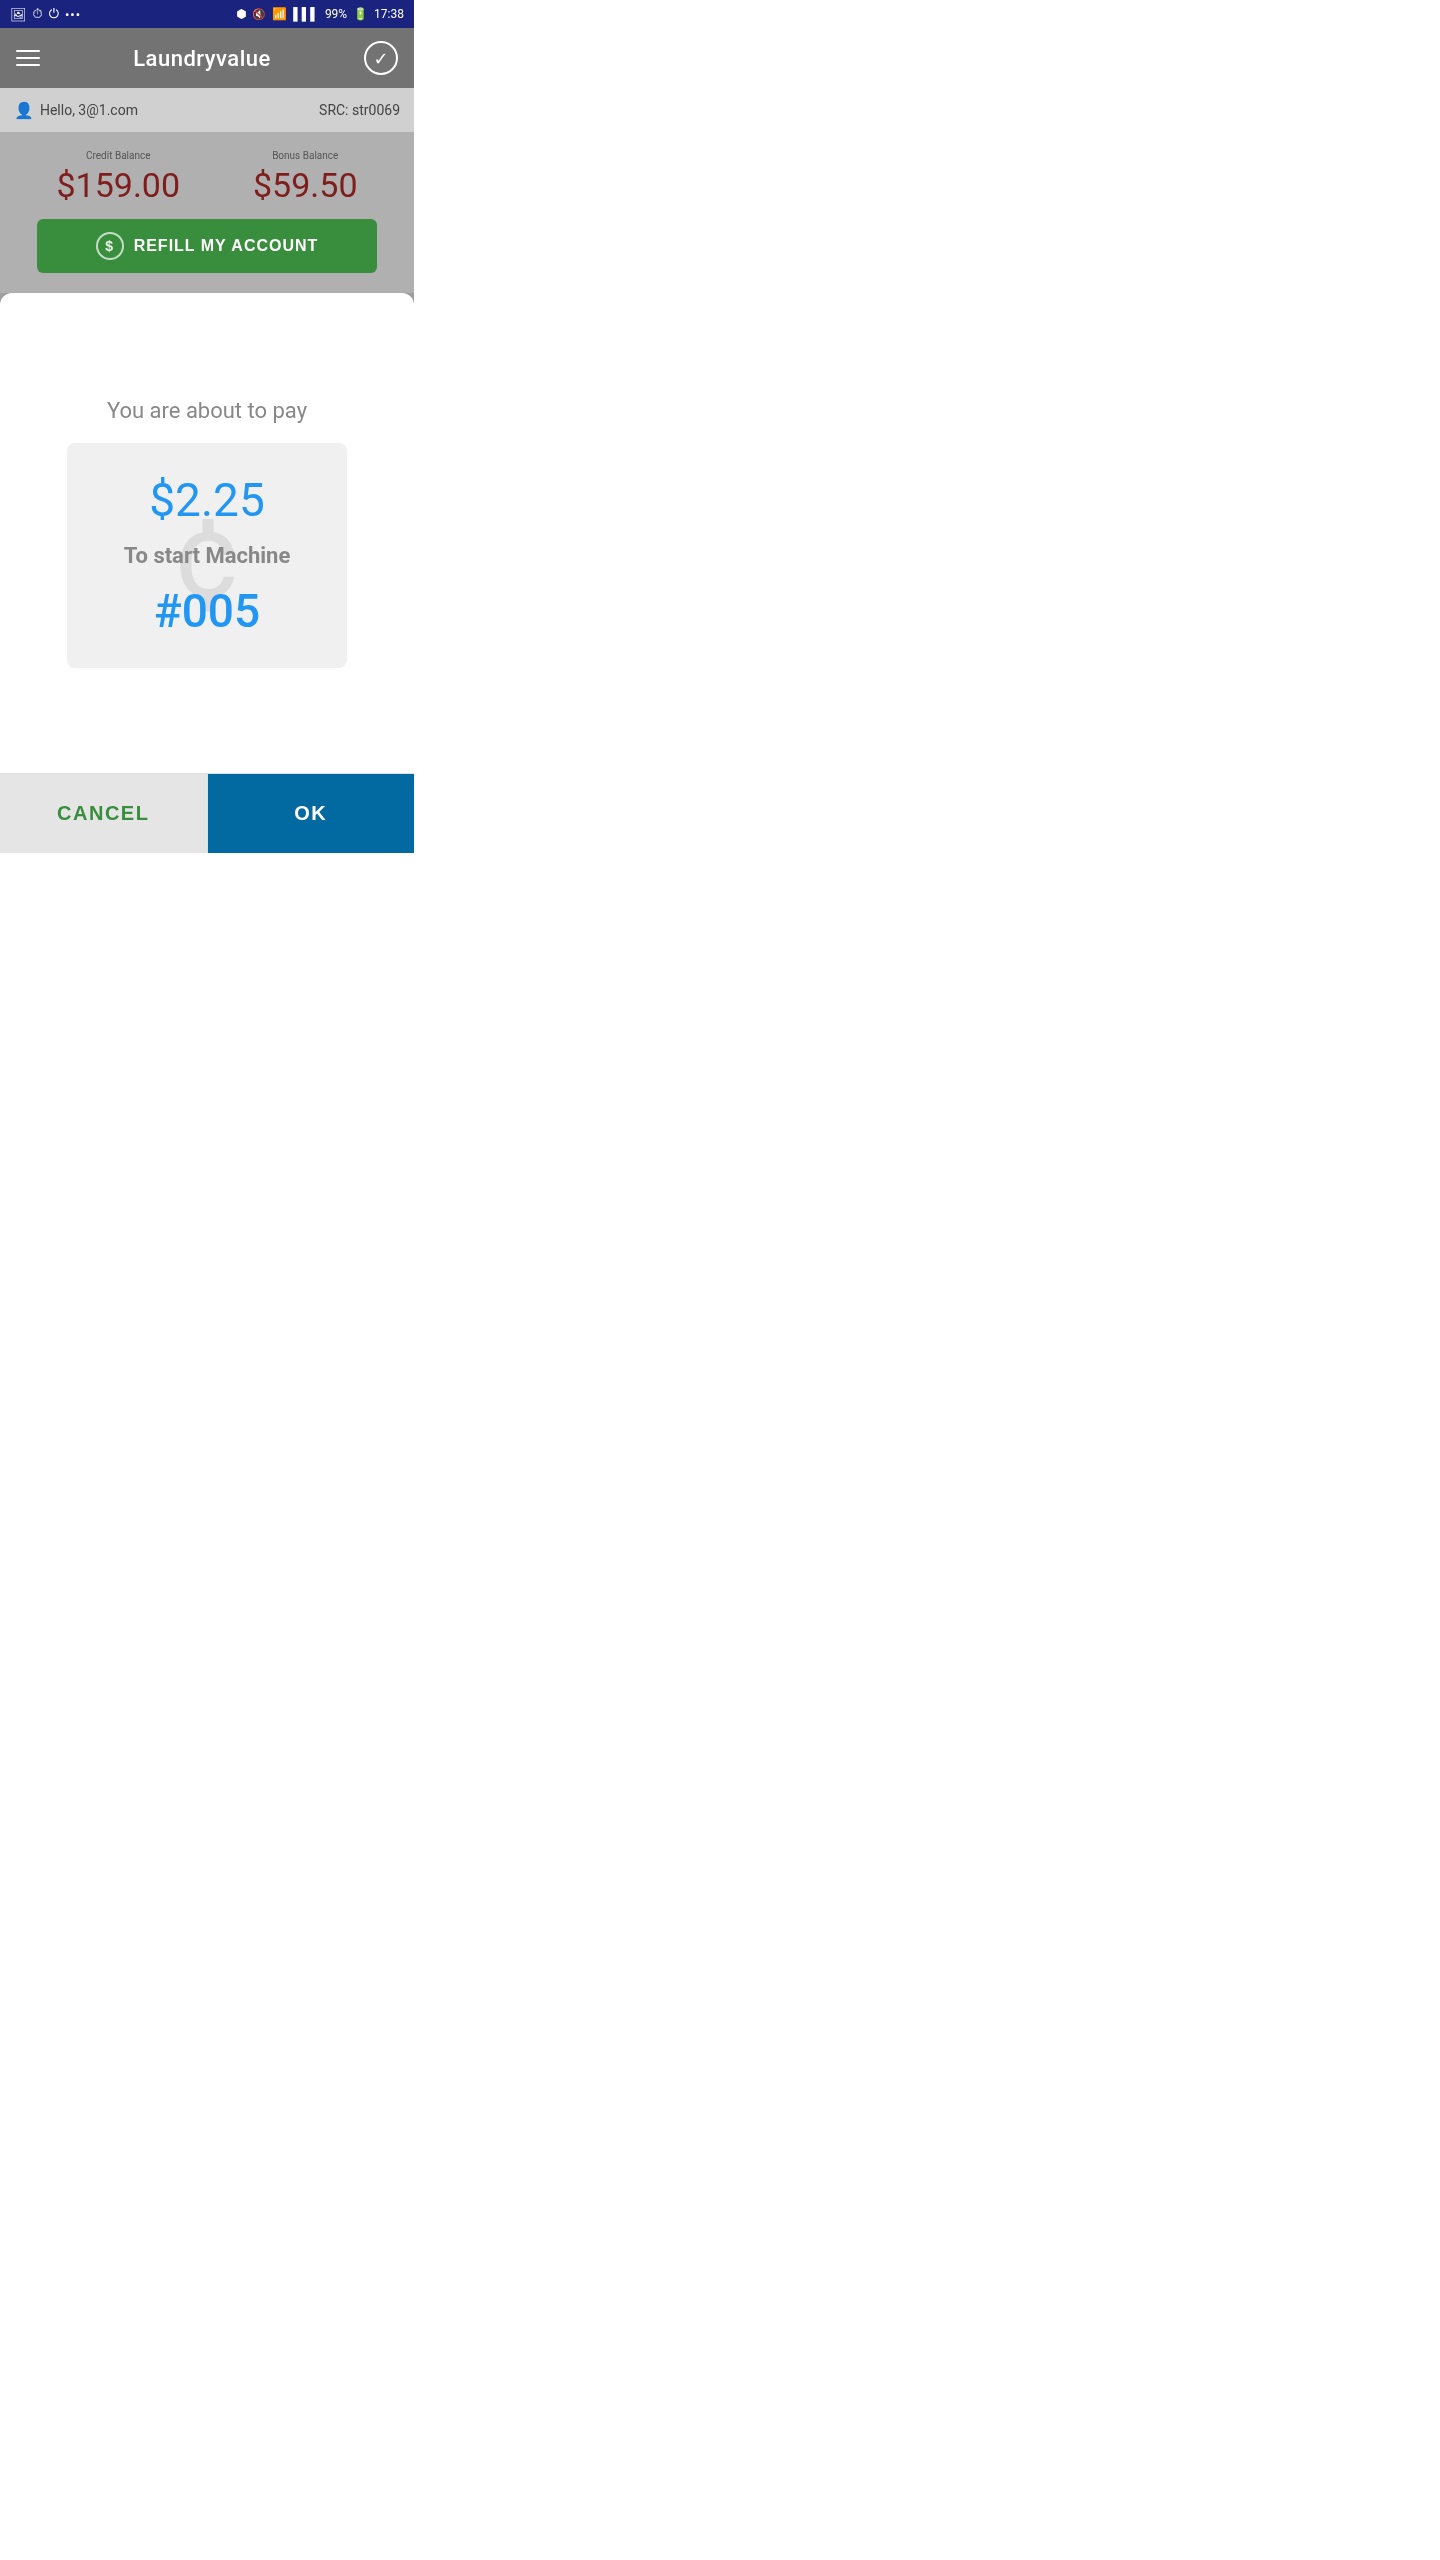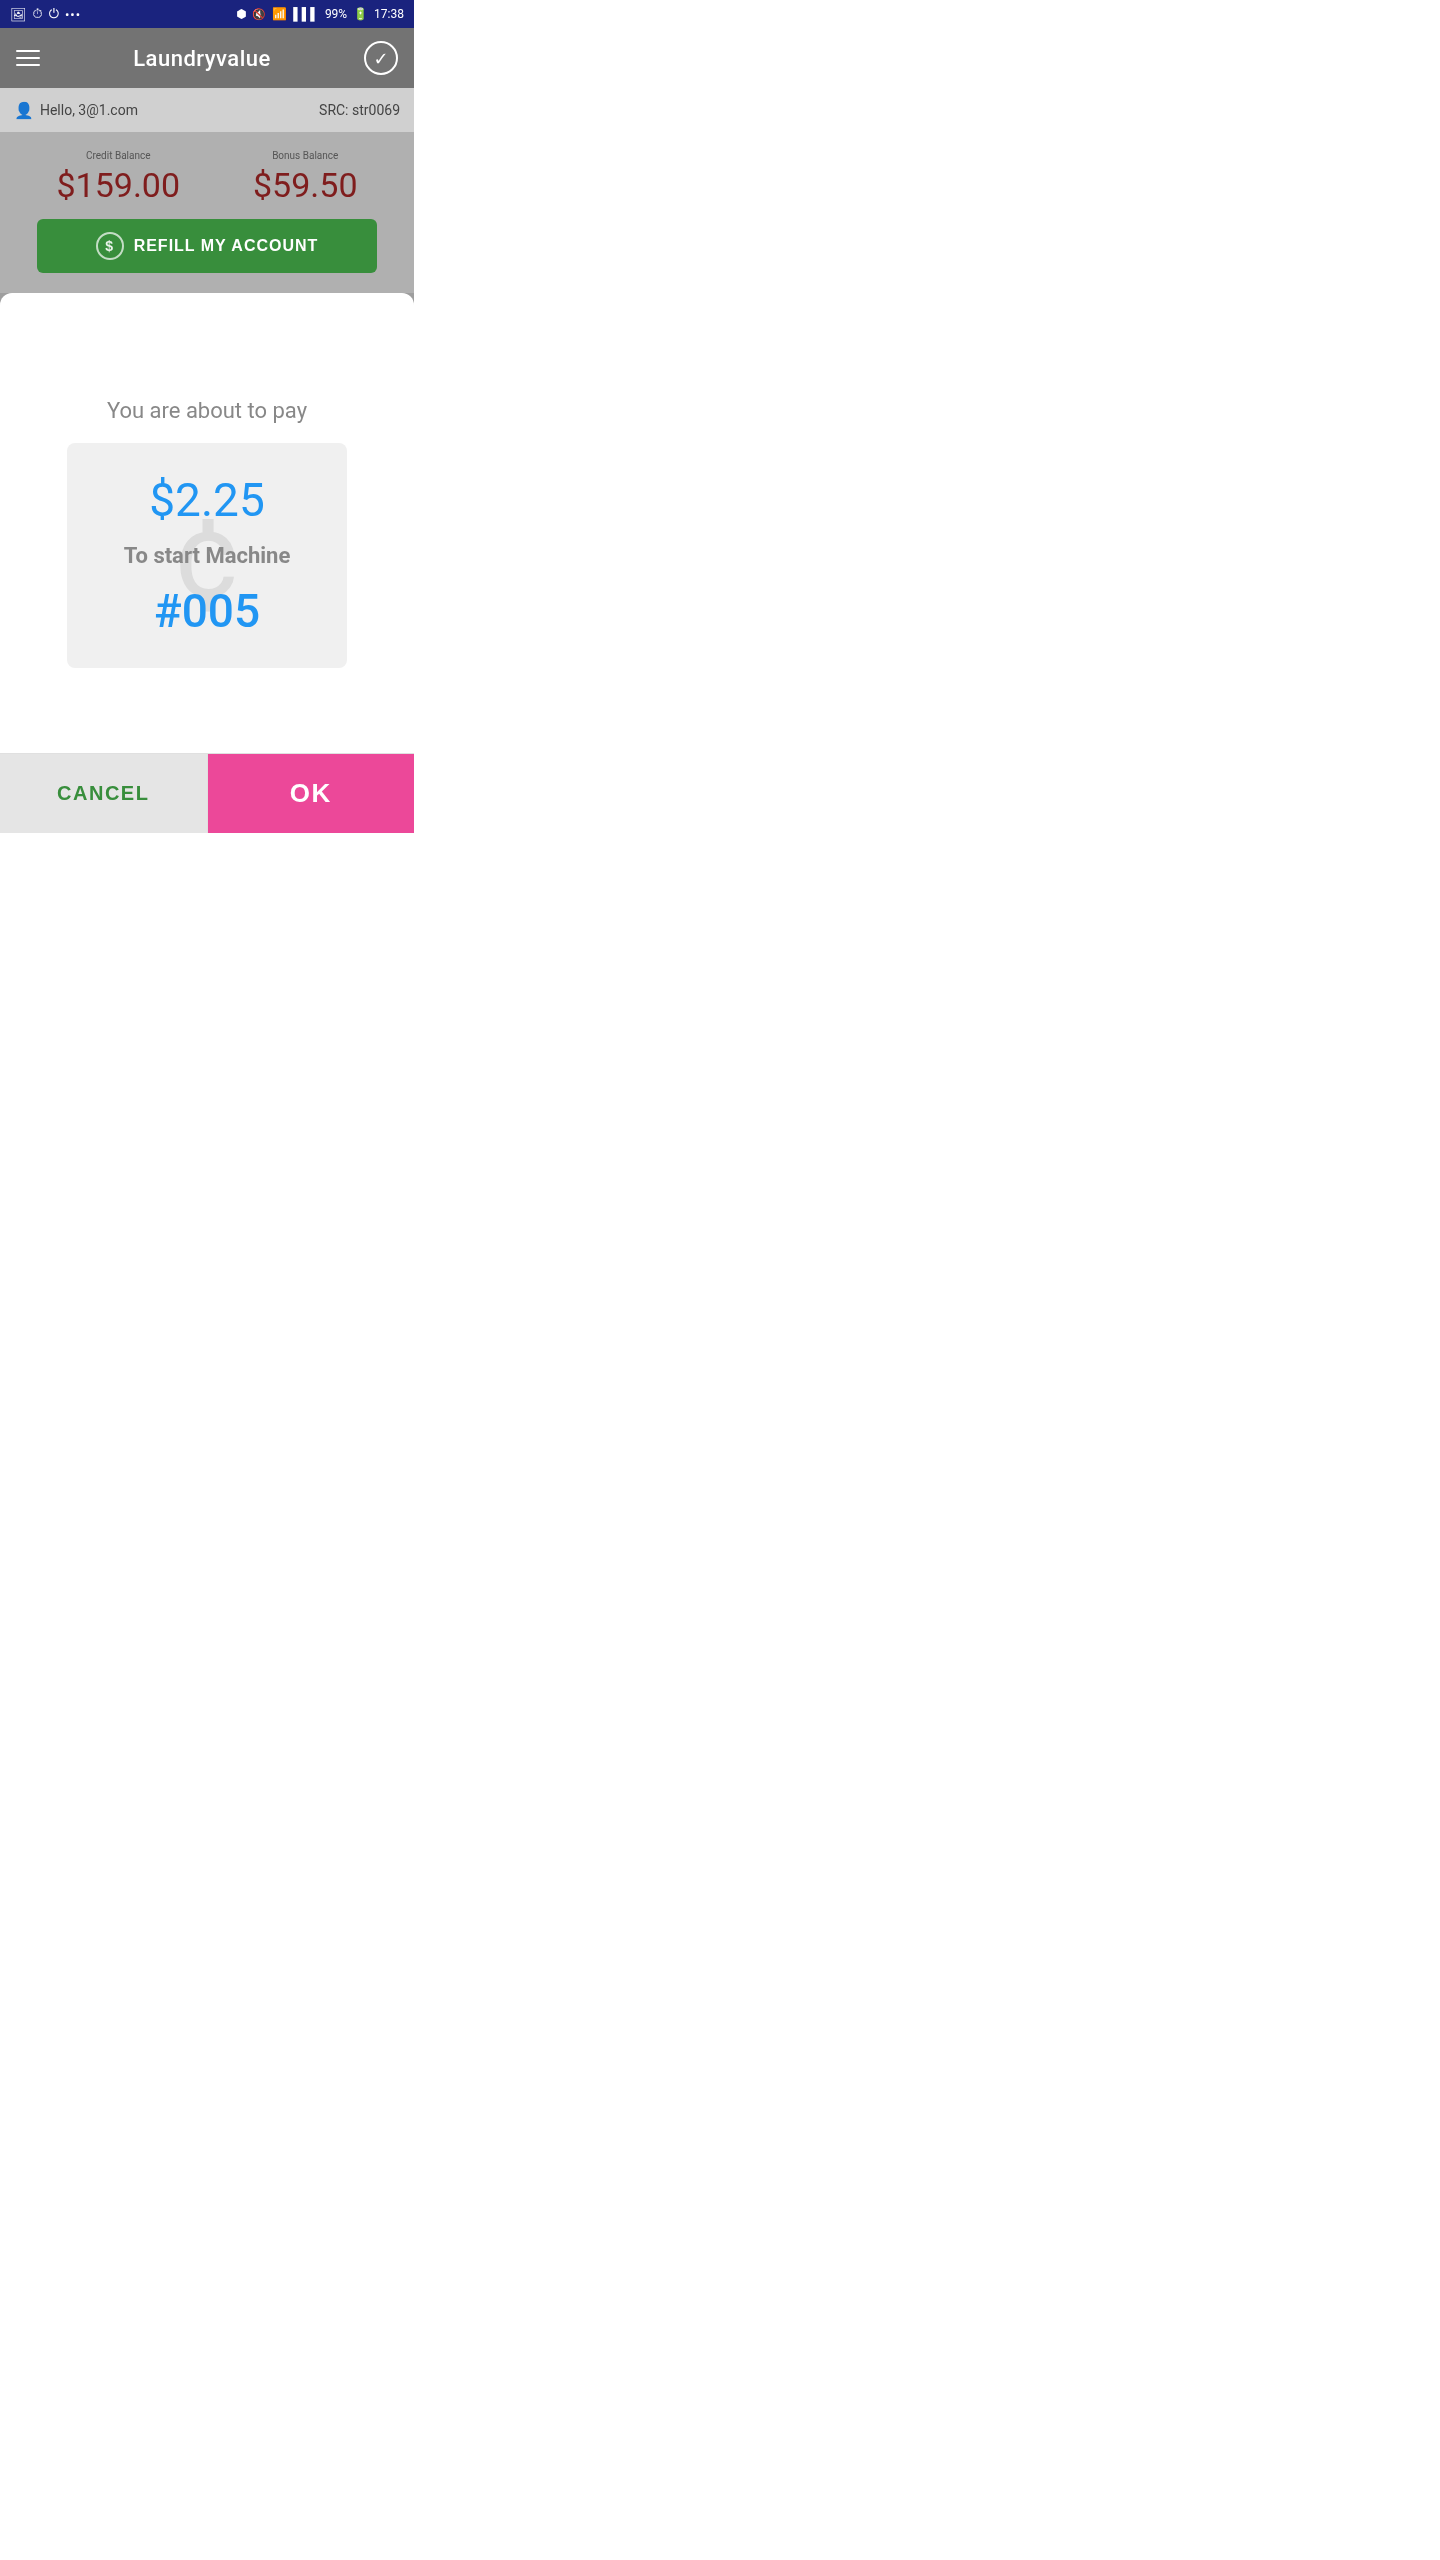--- a/index.html
+++ b/index.html
@@ -226,23 +226,23 @@
       border: none;
       border-right: 1px solid #e0e0e0;
       font-size: 20px;
       font-weight: 700;
       color: #388e3c;
       letter-spacing: 1.5px;
       cursor: pointer;
     }
     .dialog-btn-ok {
       flex: 1;
-      background: #ec4899;
+      background: #0369a1;
       border: none;
-      font-size: 26px;
+      font-size: 20px;
       font-weight: 700;
       color: white;
       letter-spacing: 1.5px;
       cursor: pointer;
     }
 
     
     .page {
       display: flex;
       flex-direction: column;
@@ -253,20 +253,21 @@
       flex: 1;
       display: flex;
       flex-direction: column;
     }
     .white-card {
       background: white;
       border-radius: 12px 12px 0 0;
       flex: 1;
       display: flex;
       flex-direction: column;
+      gap: 20px;
     }
   </style>
 </head>
 <body>
 
 <div class="page">
 
   <div class="status-bar">
     <div class="status-bar-left">
       <span style="font-size:13px;">🖼</span>

